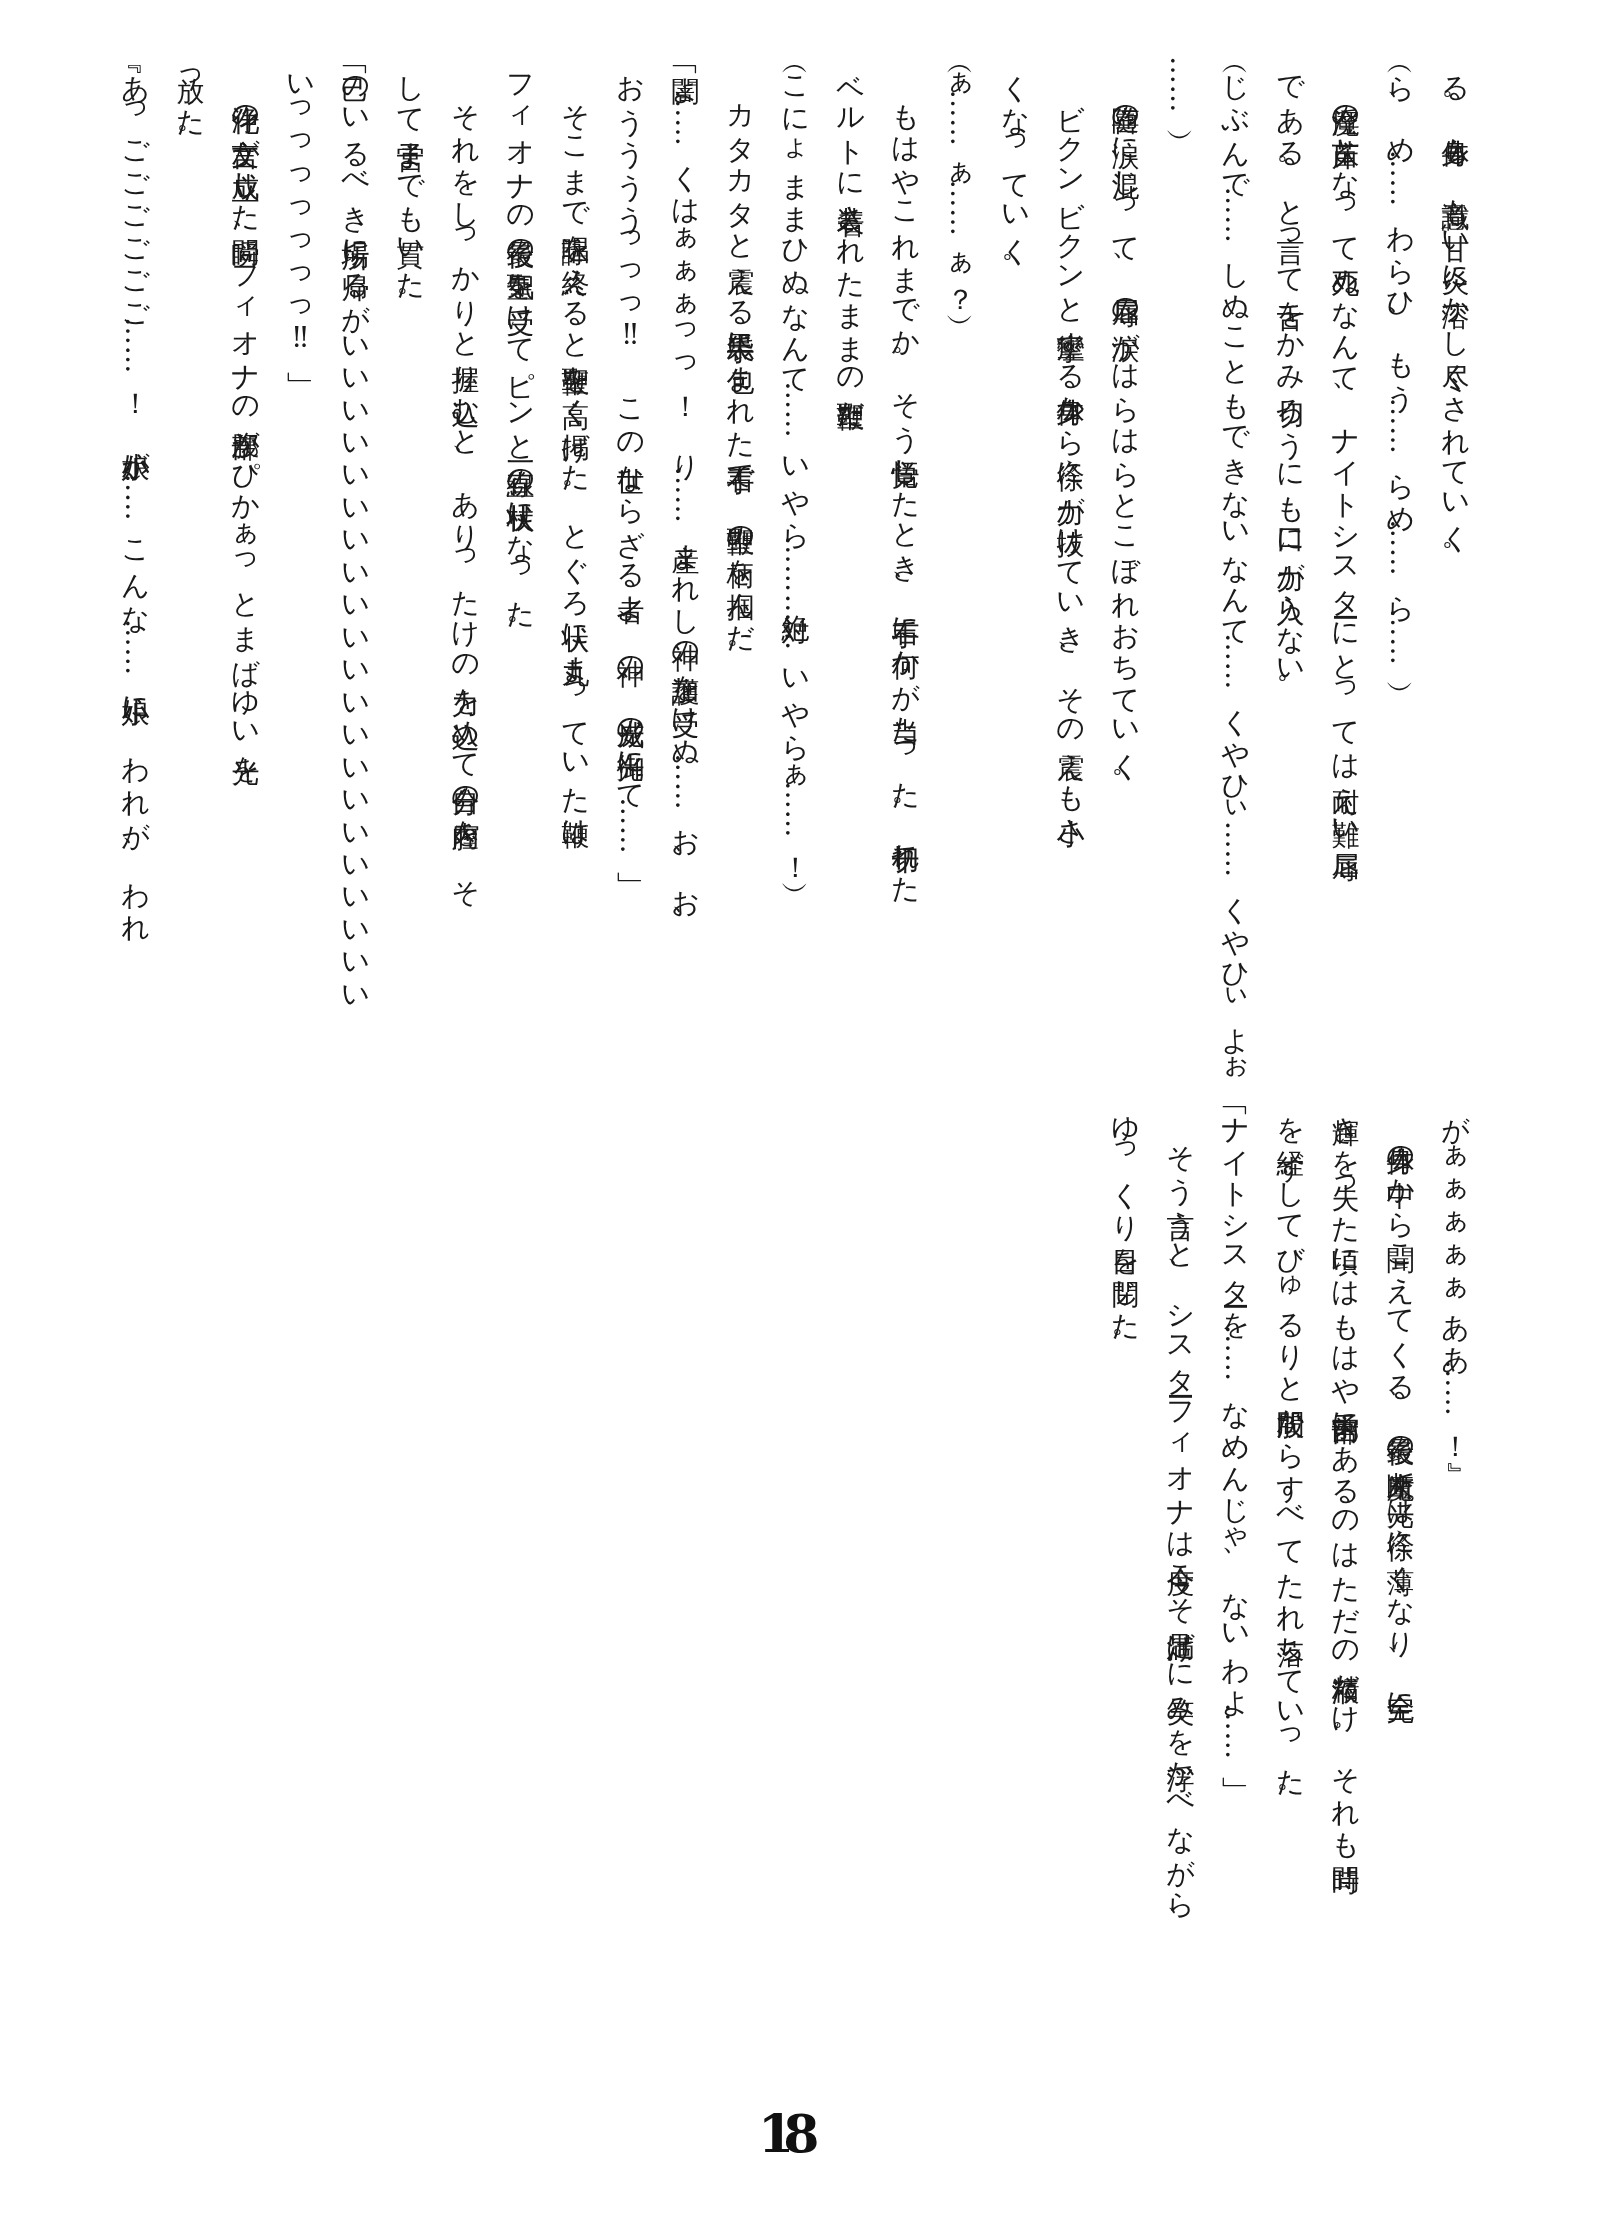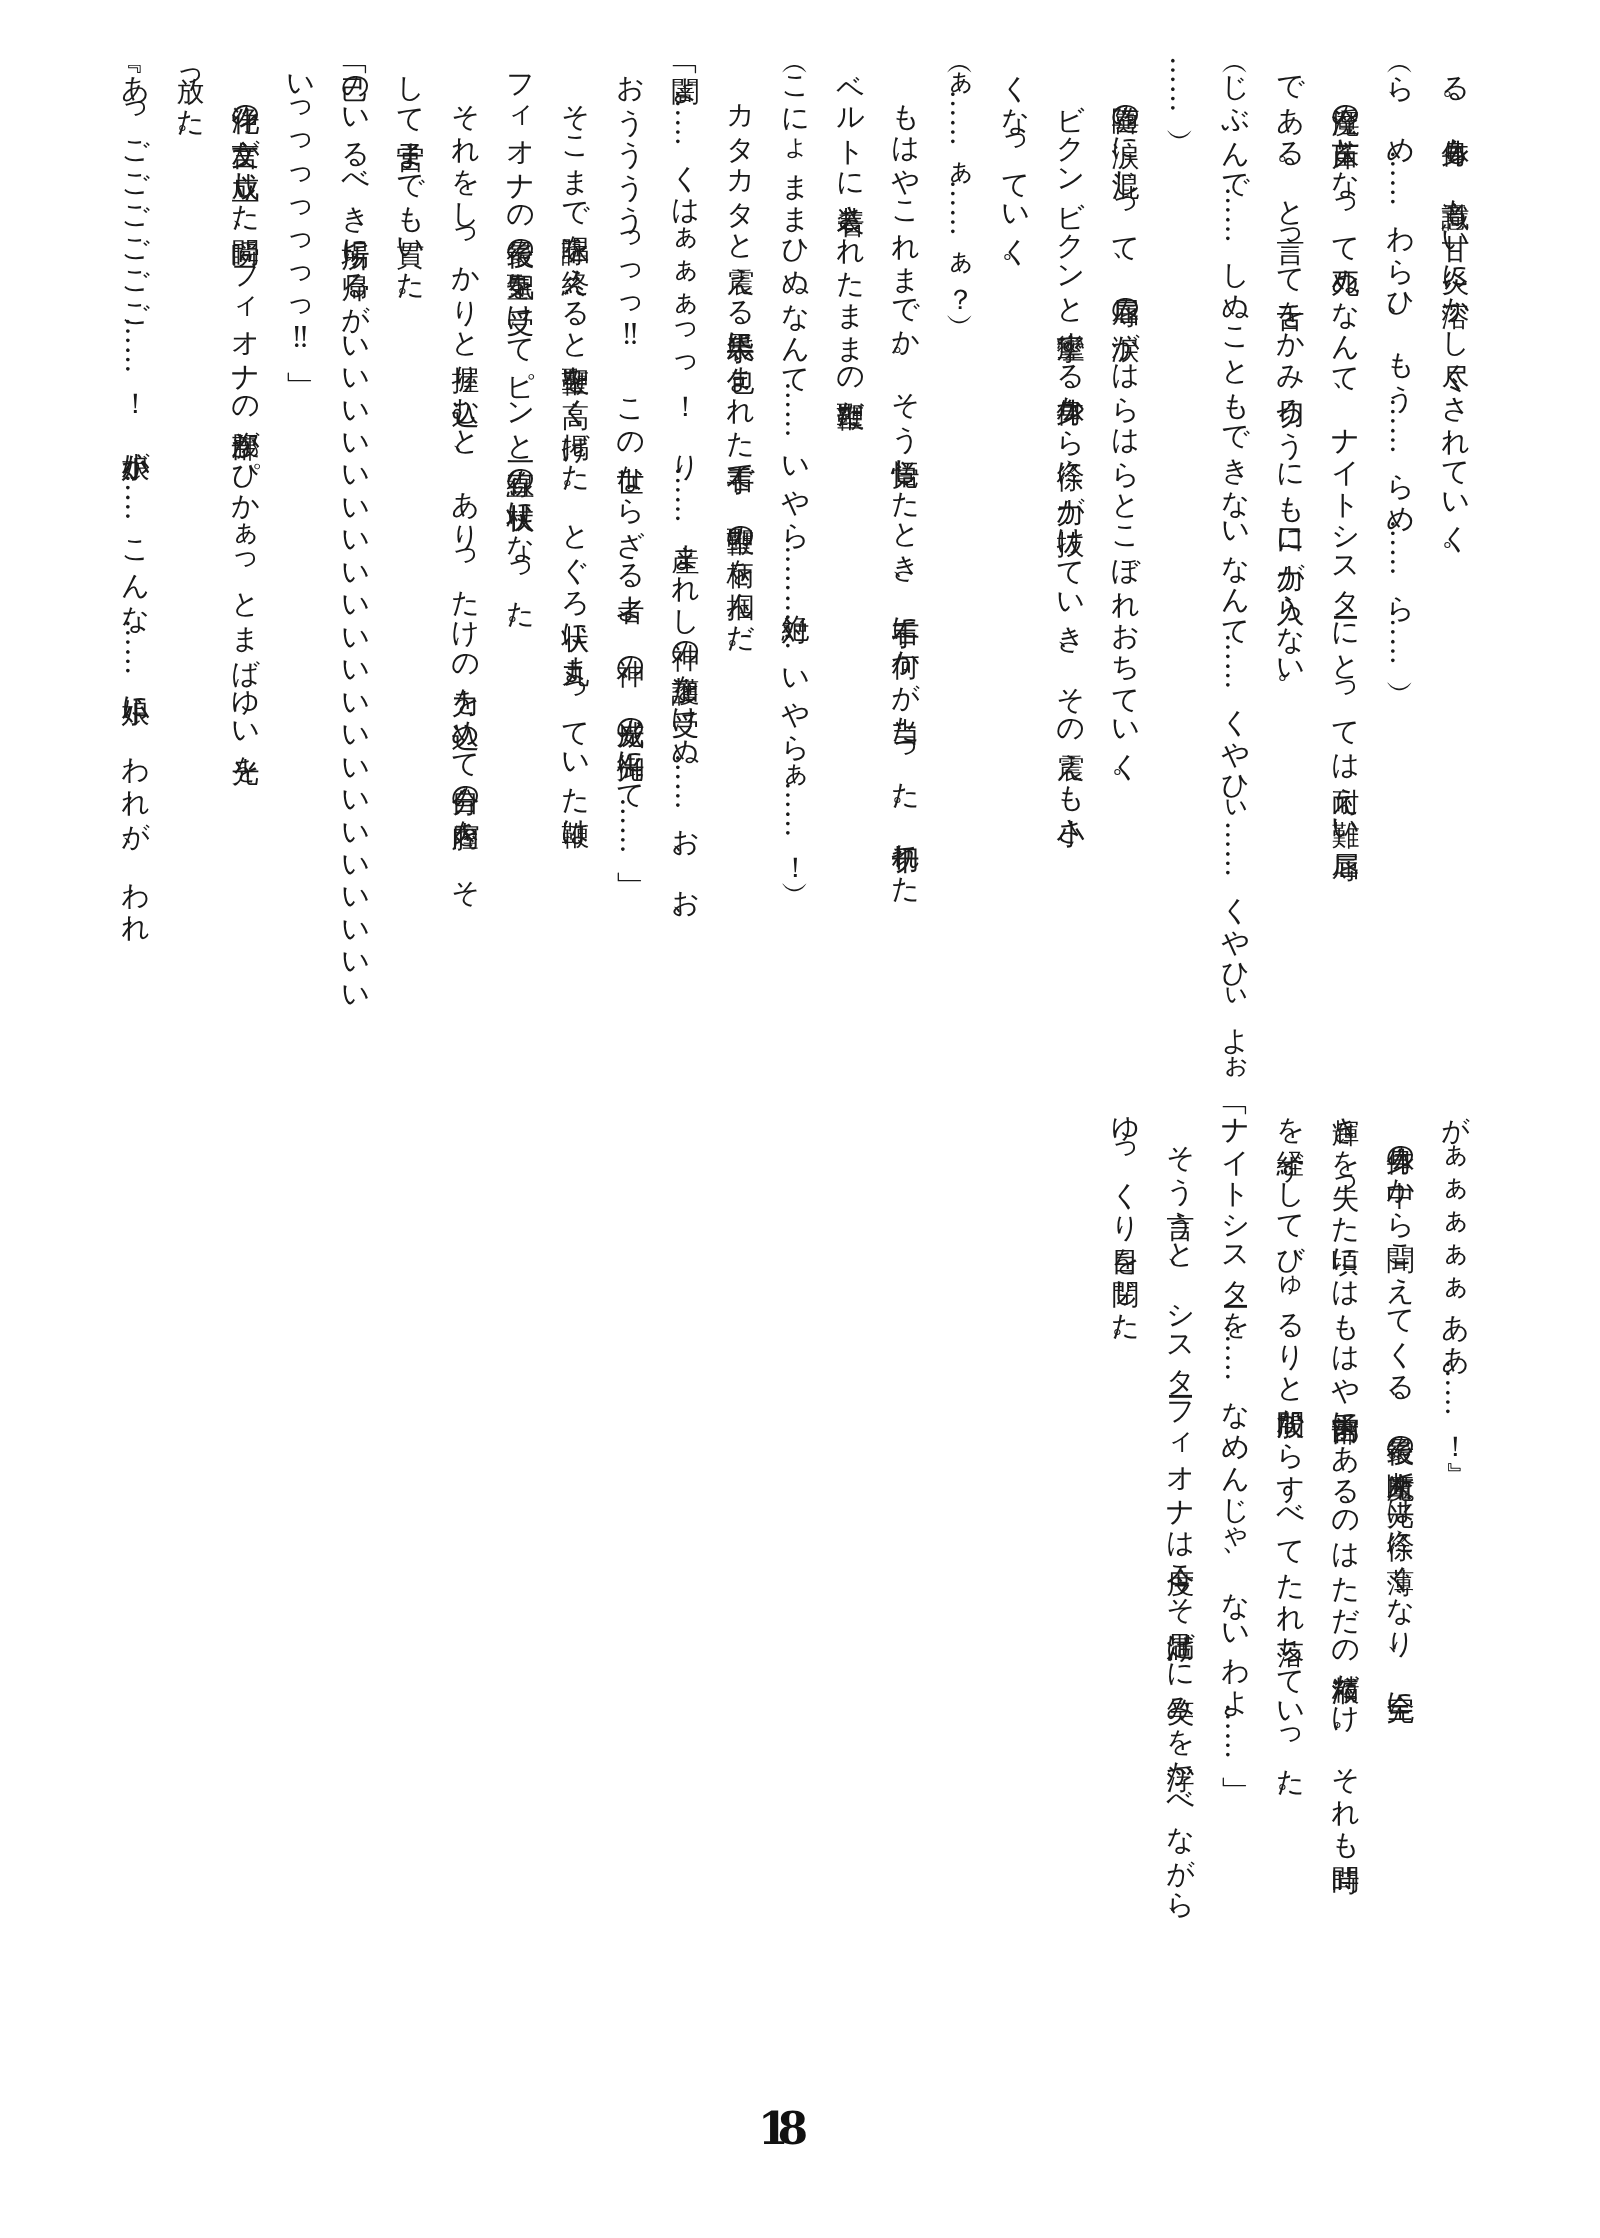--- a/index.html
+++ b/index.html
@@ -31,21 +31,21 @@
     margin: 0;
     padding: 0;
     white-space: pre;
   }
   .page-number {
     position: absolute;
     top: 2103px;
     left: 758px;
     font-family: "DejaVu Serif", "Liberation Serif", serif;
     font-weight: bold;
-    font-size: 44px;
+    font-size: 52px;
     letter-spacing: -11px;
     color: #111111;
   }
 </style>
 </head>
 <body>
 
 <div>
 
   <section class="band band-top">

